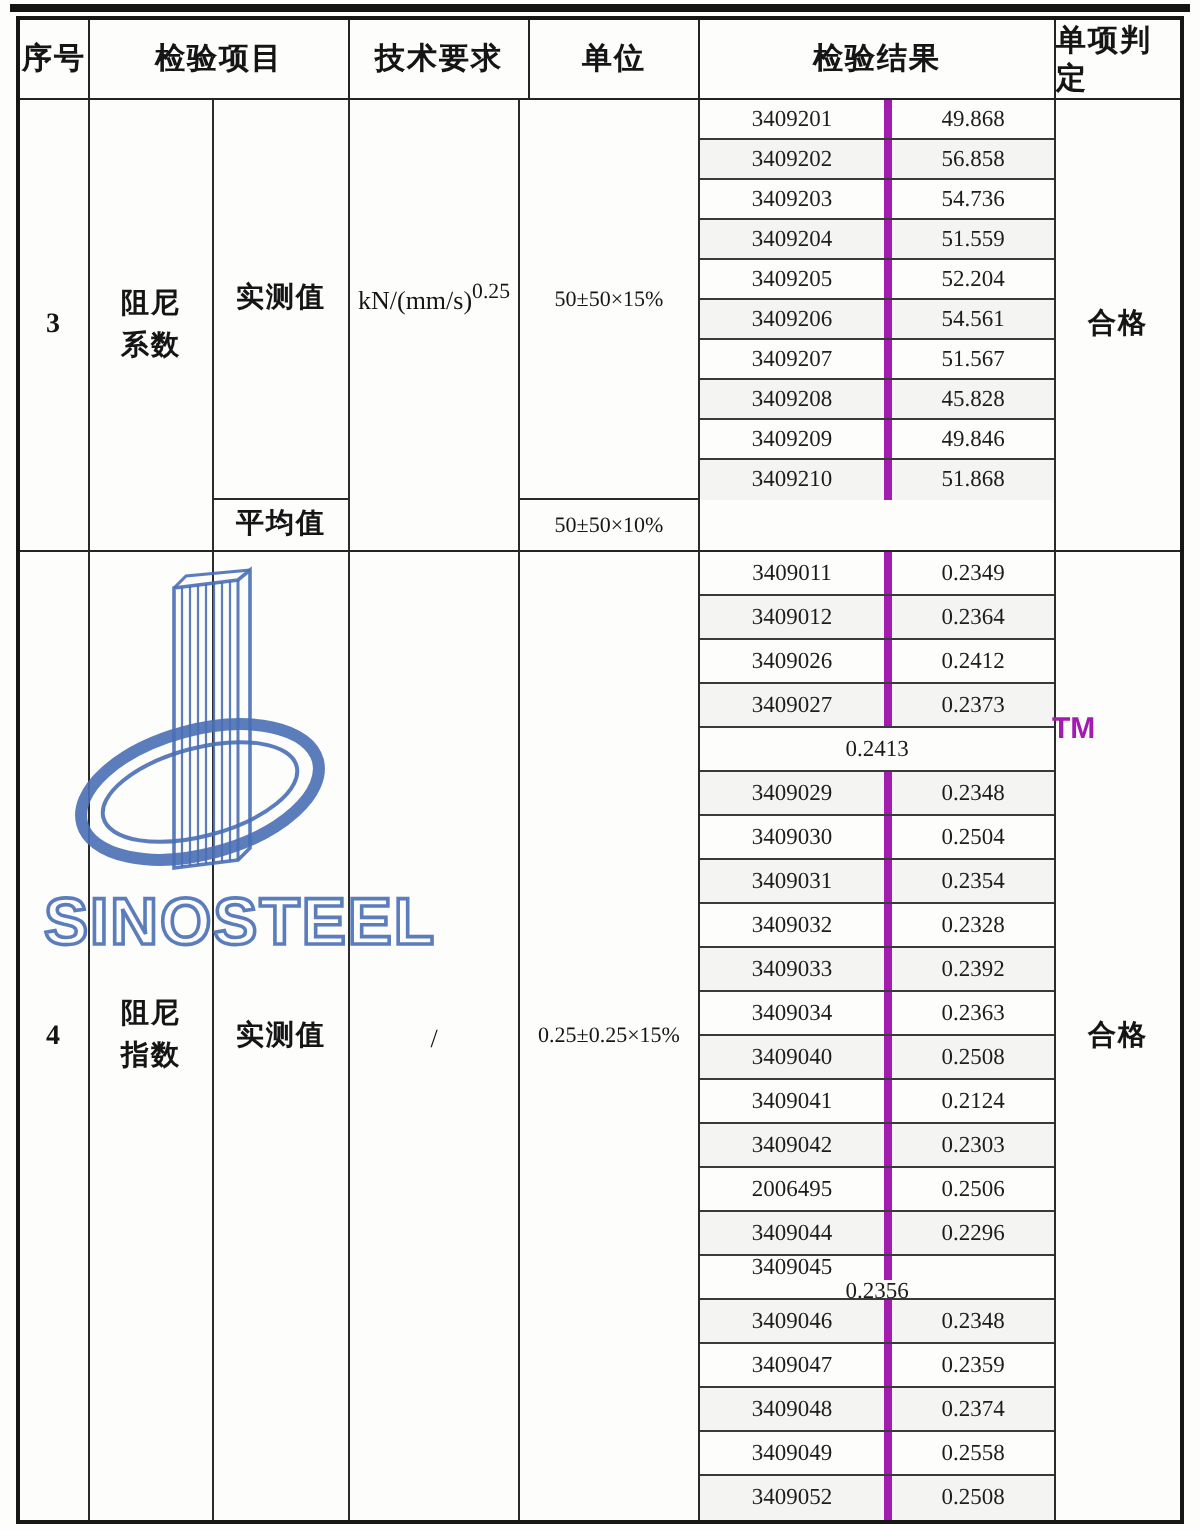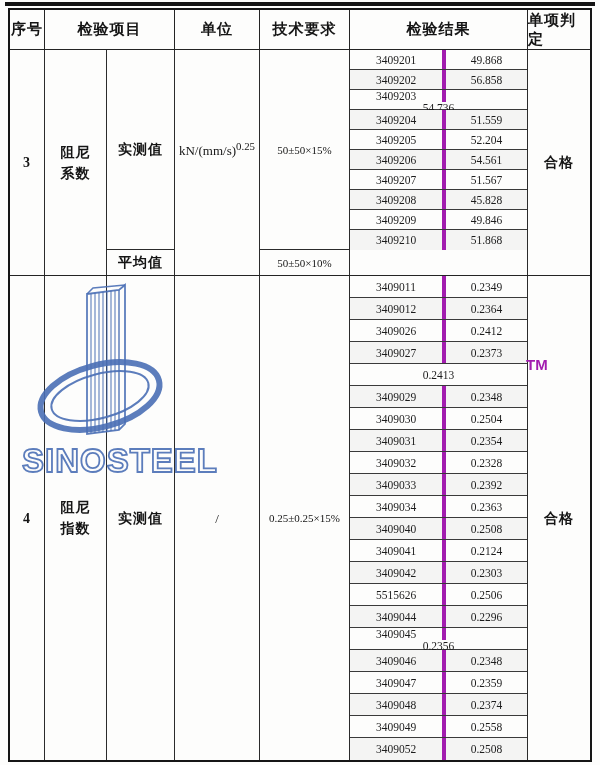--- a/index.html
+++ b/index.html
@@ -55,22 +55,22 @@
 
 <div class="page">
 
   <div class="topbar"></div>
 
   <div class="table">
 
     <div class="hrow">
       <div class="hcell w-no">序号</div>
       <div class="hcell w-h-item">检验项目</div>
+      <div class="hcell w-req">技术要求</div>
       <div class="hcell w-unit">单位</div>
-      <div class="hcell w-req">技术要求</div>
       <div class="hcell w-h-res">检验结果</div>
       <div class="hcell w-verdict">单项判定</div>
     </div>
 
     <div class="section sec3">
       <div class="col w-no cc zh">3</div>
       <div class="col w-item cc">
         <span class="zh item-label">阻尼系数</span>
       </div>
       <div class="col w-sub">
@@ -87,21 +87,21 @@
       <div class="col w-res">
         <div class="results h-meas3">
             <div class="rrow" style="height: 20px;">
               <div class="rid">3409201</div>
               <div class="rval">49.868</div>
             </div>
             <div class="rrow" style="height: 20px;">
               <div class="rid">3409202</div>
               <div class="rval">56.858</div>
             </div>
-            <div class="rrow" style="height: 20px; flex-direction: column;">
+            <div class="rrow" style="height: 20px;">
               <div class="rid">3409203</div>
               <div class="rval">54.736</div>
             </div>
             <div class="rrow" style="height: 20px;">
               <div class="rid">3409204</div>
               <div class="rval">51.559</div>
             </div>
             <div class="rrow" style="height: 20px;">
               <div class="rid">3409205</div>
               <div class="rval">52.204</div>
@@ -193,21 +193,21 @@
             </div>
             <div class="rrow" style="height: 22px;">
               <div class="rid">3409041</div>
               <div class="rval">0.2124</div>
             </div>
             <div class="rrow" style="height: 22px;">
               <div class="rid">3409042</div>
               <div class="rval">0.2303</div>
             </div>
             <div class="rrow" style="height: 22px;">
-              <div class="rid">5515626</div>
+              <div class="rid">2006495</div>
               <div class="rval">0.2506</div>
             </div>
             <div class="rrow" style="height: 22px;">
               <div class="rid">3409044</div>
               <div class="rval">0.2296</div>
             </div>
             <div class="rrow" style="height: 22px; flex-direction: column;">
               <div class="rid">3409045</div>
               <div class="rval">0.2356</div>
             </div>

